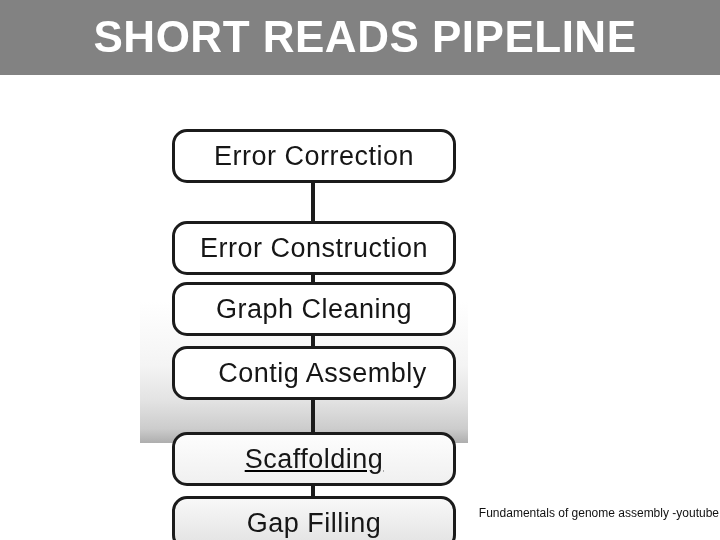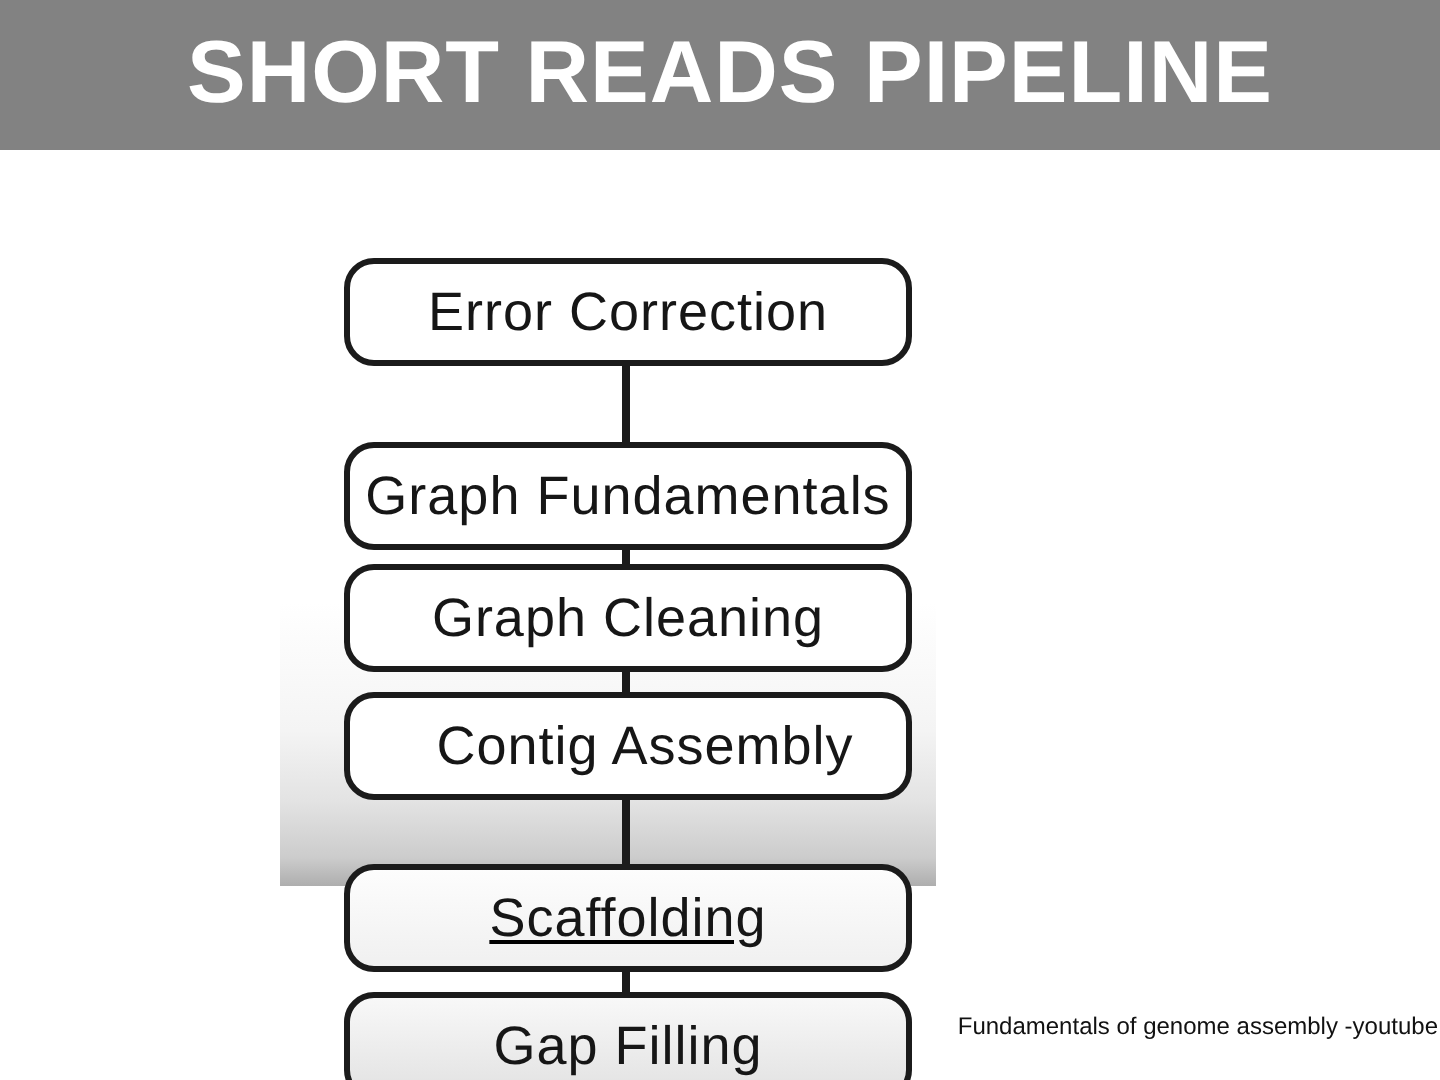--- a/index.html
+++ b/index.html
@@ -104,21 +104,21 @@
 </div>
 
 <div class="video-frame">
 
   <div class="step step-0">
     <span class="step-label">Error Correction</span>
   </div>
   <div class="connector c1"></div>
 
   <div class="step step-1">
-    <span class="step-label">Graph Fundamentals</span>
+    <span class="step-label">Error Construction</span>
   </div>
   <div class="connector c2"></div>
 
   <div class="step step-2">
     <span class="step-label">Graph Cleaning</span>
   </div>
   <div class="connector c3"></div>
 
   <div class="step step-3">
     <span class="step-label">Contig Assembly</span>

